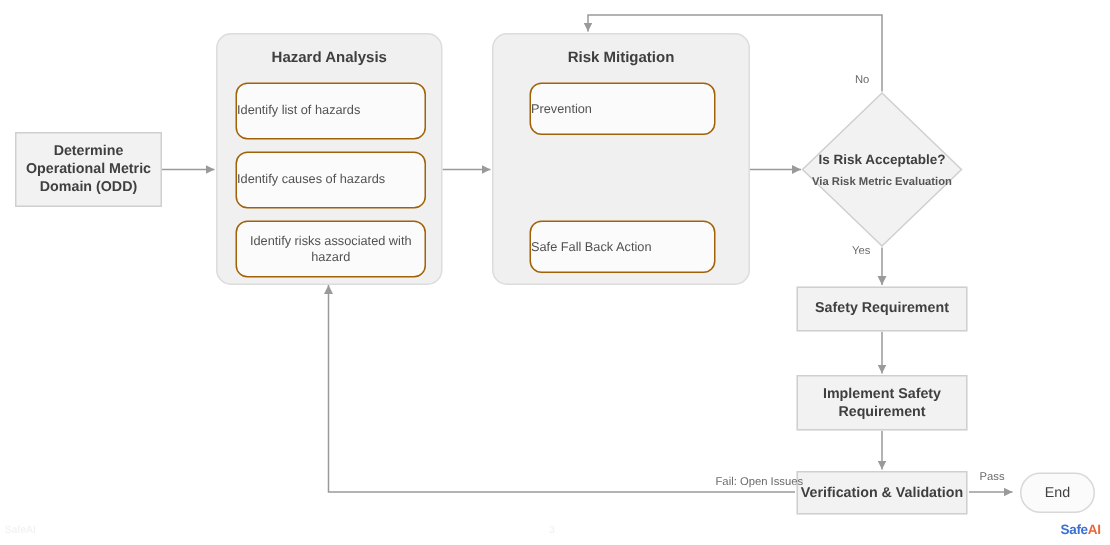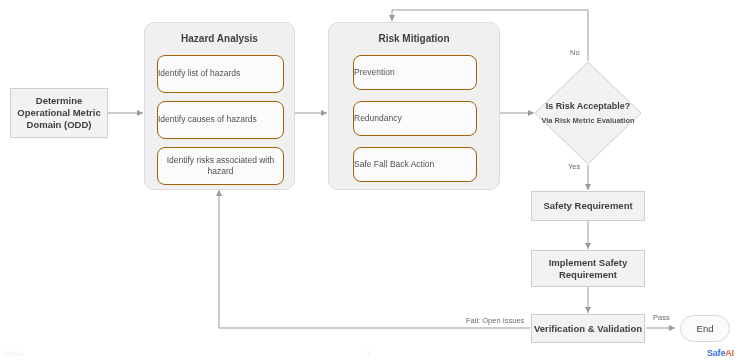--- a/index.html
+++ b/index.html
@@ -170,23 +170,20 @@
     <div class="subbox" style="left:12px; top:124px; width:127px; height:38px; padding:0 6px;">
       <span>Identify risks associated with hazard</span>
     </div>
   </div>
 
   <div class="node group" style="left:328px; top:22px; width:172px; height:168px;">
     <div class="group-title">Risk Mitigation</div>
     <div class="subbox" style="left:24px; top:32px; width:124px; height:35px;">
       <span>Prevention</span>
     </div>
-    <div class="subbox" style="left:24px; top:78px; width:124px; height:35px;">
-      <span>Redundancy</span>
-    </div>
     <div class="subbox" style="left:24px; top:124px; width:124px; height:35px;">
       <span>Safe Fall Back Action</span>
     </div>
   </div>
 
   <div class="diamond-wrap" style="left:534px; top:61px; width:108px; height:104px;">
     <svg class="diamond-shape" viewBox="0 0 108 104">
       <polygon points="54,1 107,52 54,103 1,52" fill="#f2f2f2" stroke="#cfcfcf" stroke-width="1"></polygon>
     </svg>
     <div class="diamond-text">
@@ -206,21 +203,21 @@
   <div class="node plainbox" style="left:531px; top:314px; width:114px; height:29px;">
     <span>Verification &amp; Validation</span>
   </div>
 
   <div class="node pill" style="left:680px; top:315px; width:50px; height:27px;">
     <span>End</span>
   </div>
 
   <div class="edge-label" style="left:570px; top:48px;">No</div>
   <div class="edge-label" style="left:568px; top:162px;">Yes</div>
-  <div class="edge-label" style="left:466px; top:316px;">Fail: Open Issues</div>
+  <div class="edge-label" style="left:477px; top:316px;">Fail: Open Issues</div>
   <div class="edge-label" style="left:653px; top:313px;">Pass</div>
 
   <div class="logo" style="left:707px; top:348px;">
     <span style="color:#3b6fd4;">Safe</span><span style="color:#e8683a;">AI</span>
   </div>
 
   <div class="watermark" style="left:3px; top:350px;">SafeAI</div>
   <div class="watermark" style="left:366px; top:350px;">3</div>
 
 </div>

